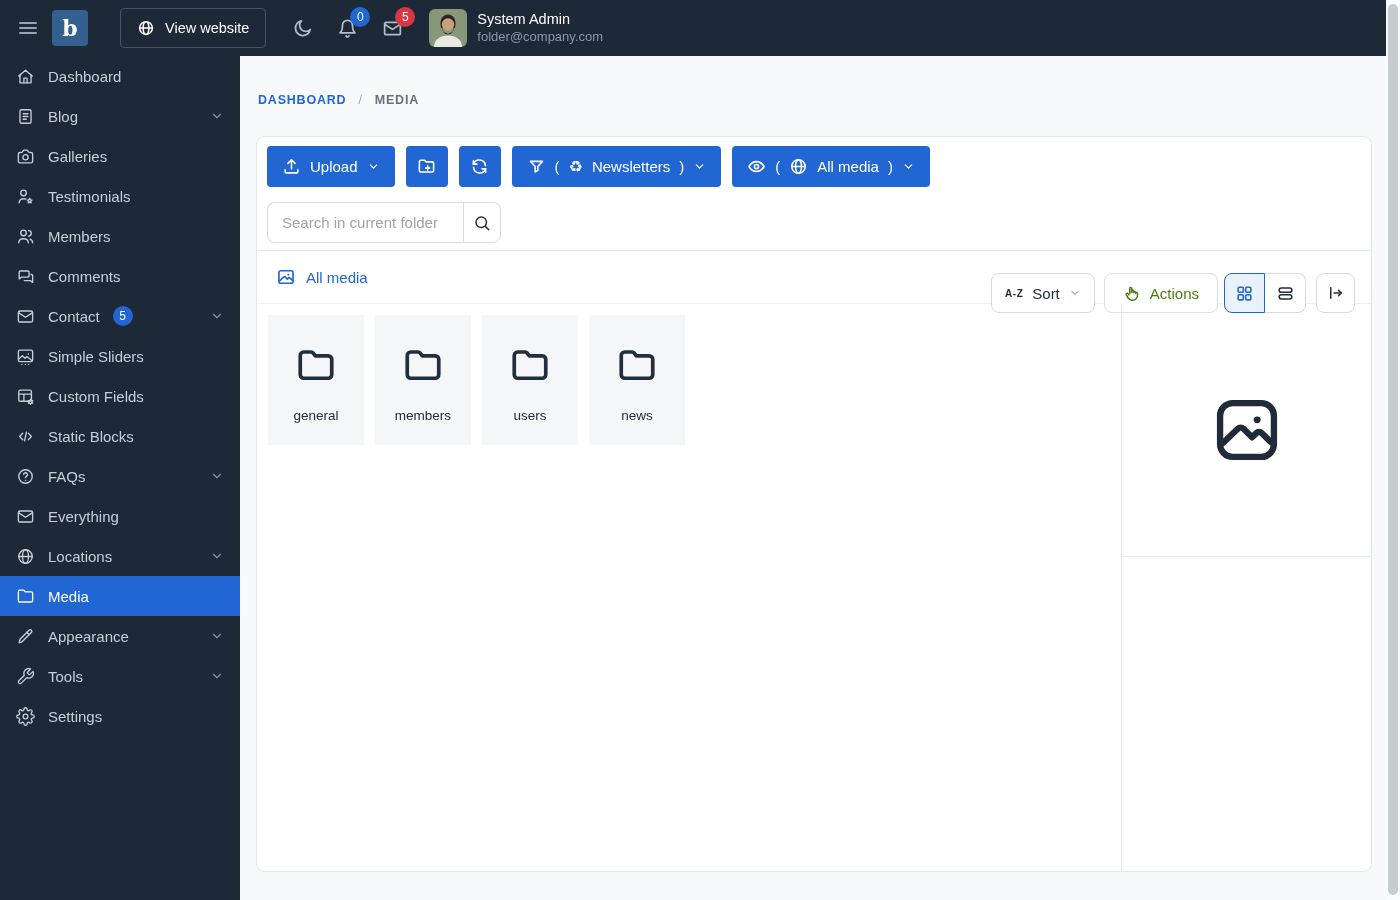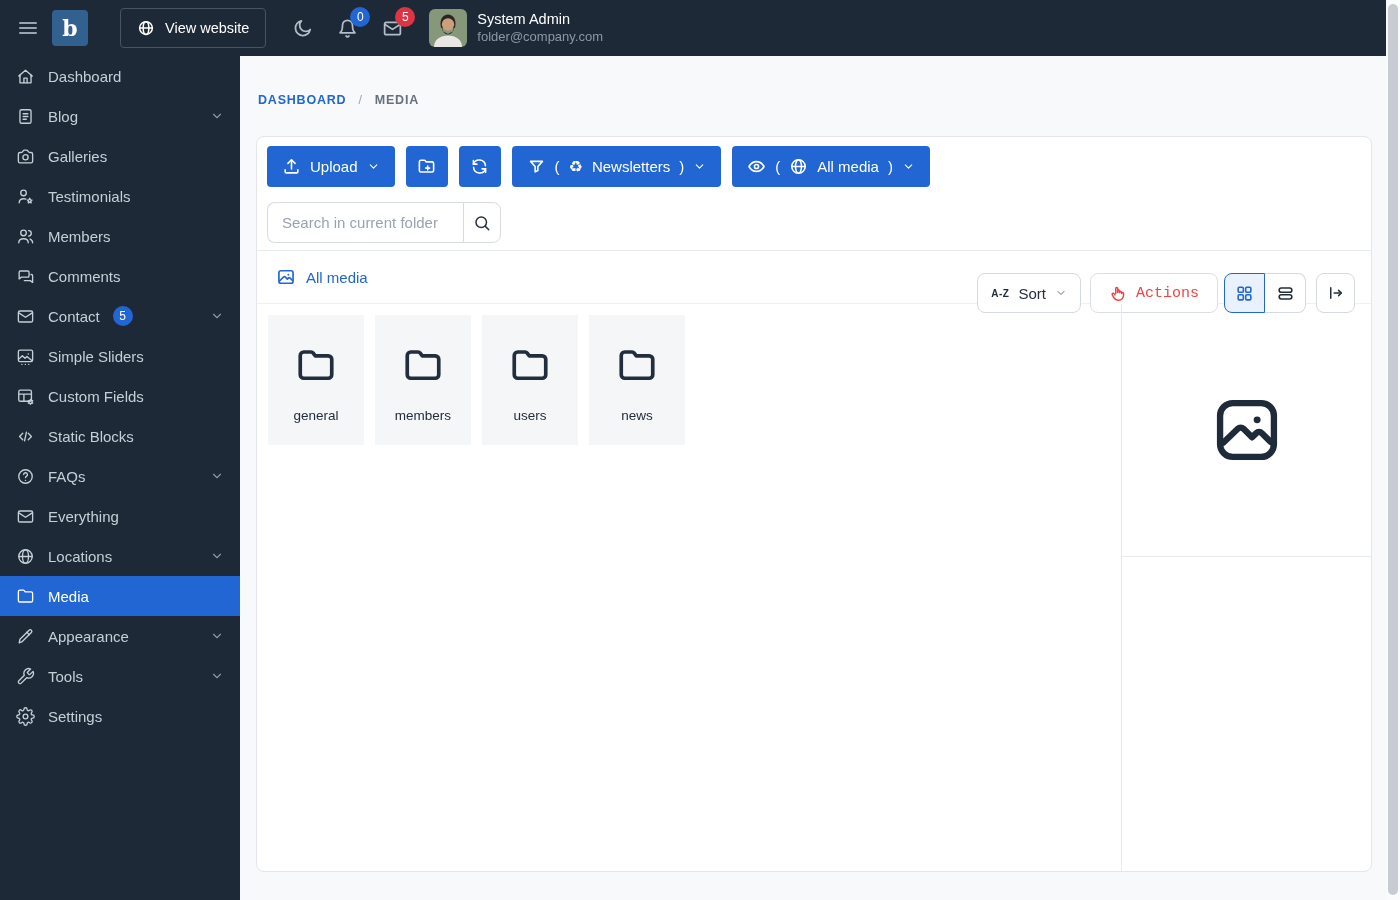--- a/index.html
+++ b/index.html
@@ -131,21 +131,21 @@
   .location-link svg { width:20px; height:20px; }
   .lh-right { margin-left:auto; display:flex; align-items:center;margin-top:32px; }
   .btn-outline {
     height:40px; background:#fff; border:1px solid #d5dae0; border-radius:8px;
     color:#232e3c; font-size:15px; display:flex; align-items:center; gap:9px; padding:0 13px; cursor:pointer;
     font-family:"Liberation Sans",sans-serif;
   }
   .btn-outline svg { width:18px; height:18px; }
   .az { font-size:10px; font-weight:700; letter-spacing:.5px; }
   .btn-outline .o-chev svg { width:12px; height:12px; color:#6b7480; }
-  .btn-outline.disabled { color:#ef4444; border-color:#dadfe4; cursor:default;font-family:Liberation Mono, monospace; }
+  .btn-outline.disabled { color:#4d7c0f; border-color:#dadfe4; cursor:default; }
   .sort-btn { margin-right:9px; }
   .actions-btn { margin-right:6px; padding:0 18px; }
   .toggle-group { display:flex; }
   .toggle {
     width:41px; height:40px; background:#fff; border:1px solid #d5dae0;
     display:flex; align-items:center; justify-content:center; cursor:pointer;
   }
   .toggle svg { width:19px; height:19px; }
   .toggle.grid-active { border-color:#2166d3; background:#e9f1fc; color:#2166d3; border-radius:8px 0 0 8px; }
   .toggle.list-off { border-left:none; border-radius:0 8px 8px 0; color:#232e3c; }

